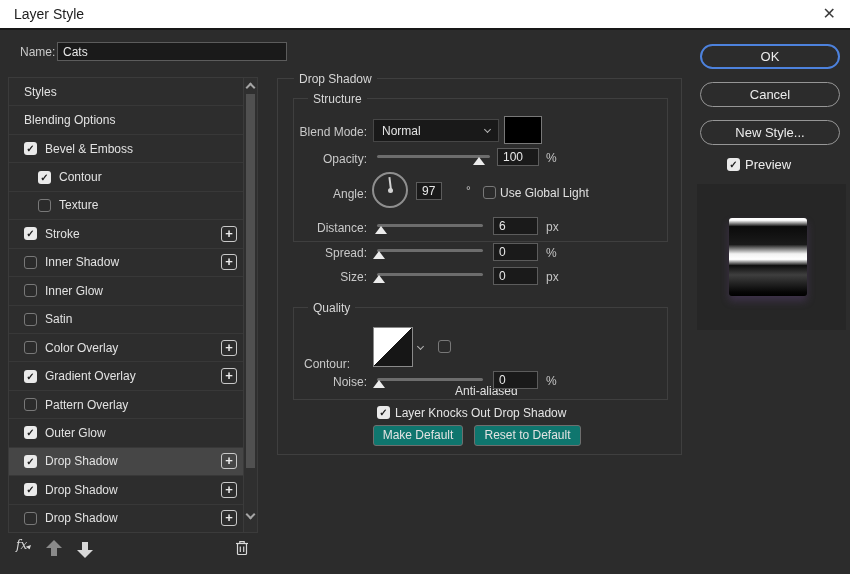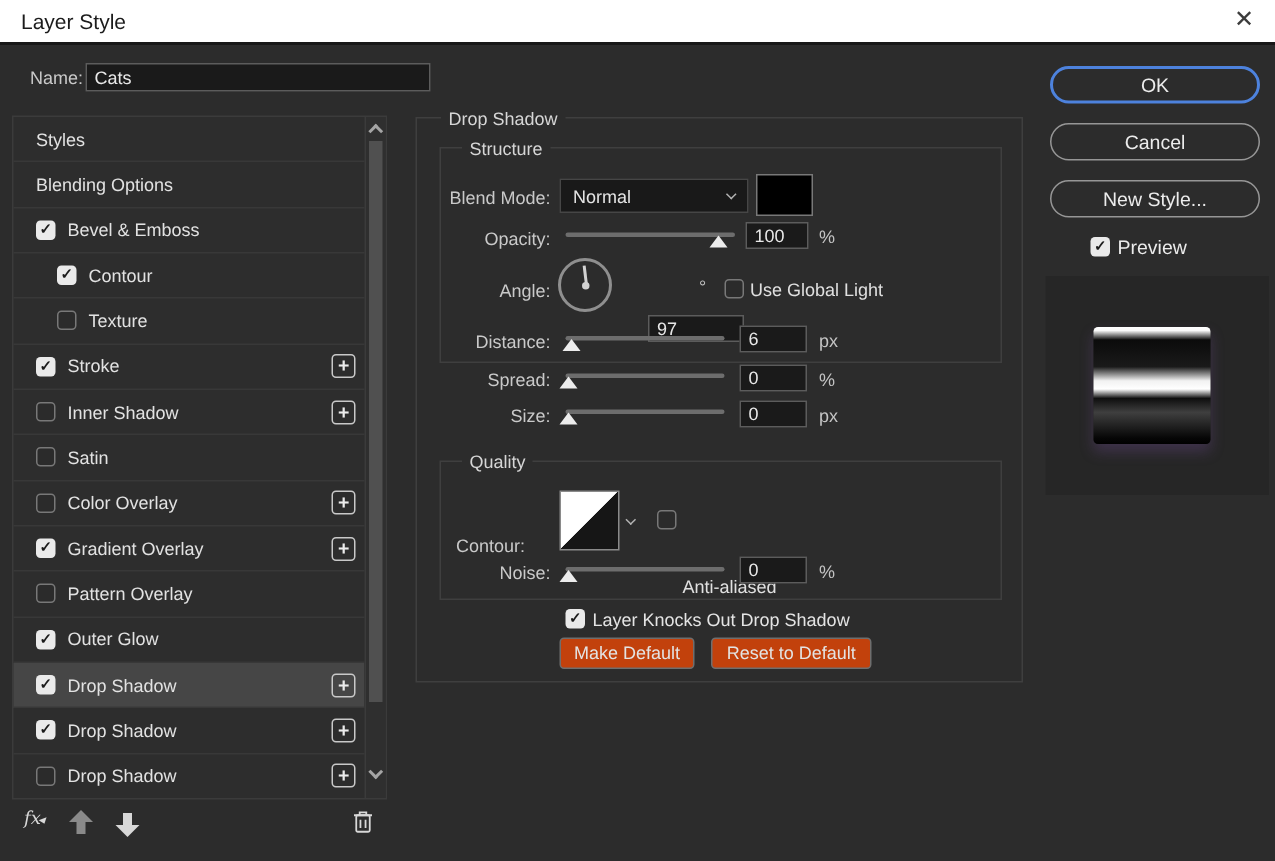--- a/index.html
+++ b/index.html
@@ -67,21 +67,21 @@
   .slider{position:absolute;height:14px;}
   .strack{position:absolute;left:0;right:0;top:3px;height:3px;background:#6d6d6d;border-radius:2px;}
   .sthumb{position:absolute;top:5px;width:0;height:0;border-left:6px solid transparent;
           border-right:6px solid transparent;border-bottom:8px solid #ececec;margin-left:-6px;}
   .dial{position:absolute;width:36px;height:36px;border:2px solid #8f8f8f;border-radius:50%;}
   .needle{position:absolute;left:16px;top:3px;width:2px;height:13px;background:#d2d2d2;
           transform-origin:50% 100%;transform:rotate(-7deg);}
   .dialdot{position:absolute;left:14px;top:14px;width:5px;height:5px;border-radius:50%;background:#d2d2d2;}
   .contour-thumb{position:absolute;width:40px;height:40px;border:1px solid #8a8a8a;
           background:linear-gradient(to bottom right,#ffffff 49%,#161616 50%);}
-  .pushbtn{position:absolute;background:#c2410c;border:1px solid #6e6e6e;border-radius:3px;
+  .pushbtn{position:absolute;background:#0f766e;border:1px solid #6e6e6e;border-radius:3px;
            color:#e3e3e3;font-size:12px;text-align:center;}
 
   
   .pillbtn{position:absolute;left:700px;width:140px;height:25px;border-radius:13px;
            border:1px solid #969696;background:#2c2c2c;color:#ececec;font-size:13px;
            text-align:center;line-height:23px;}
   .pillbtn.primary{border:2px solid #4d82dd;line-height:21px;}
   .preview-panel{position:absolute;left:697px;top:184px;width:149px;height:146px;background:#262626;}
   .preview-img{position:absolute;left:32px;top:34px;width:78px;height:78px;border-radius:3px;
      background:linear-gradient(180deg,#ffffff 0%,#fafafa 3%,#0b0b0b 11%,#1a1a1a 34%,
@@ -136,20 +136,24 @@
       </div>
       <div class="srow">
         <span class="cb checked"></span>
         <span class="slabel">Stroke</span>
         <span class="plusbtn"></span>
       </div>
       <div class="srow">
         <span class="cb unchecked"></span>
         <span class="slabel">Inner Shadow</span>
         <span class="plusbtn"></span>
+      </div>
+      <div class="srow">
+        <span class="cb unchecked"></span>
+        <span class="slabel">Inner Glow</span>
       </div>
       <div class="srow">
         <span class="cb unchecked"></span>
         <span class="slabel">Satin</span>
       </div>
       <div class="srow">
         <span class="cb unchecked"></span>
         <span class="slabel">Color Overlay</span>
         <span class="plusbtn"></span>
       </div>
@@ -231,21 +235,21 @@
     <div class="sthumb" style="left: 90%;"></div>
   </div>
   <input class="field abs" style="left: 497px; top: 148px; width: 42px; height: 18px;" value="100">
   <span class="unit" style="left:546px;top:151px;">%</span>
 
   <span class="rlabel" style="left:287px;top:187px;">Angle:</span>
   <div class="dial" style="left:372px;top:172px;">
     <div class="needle"></div>
     <div class="dialdot"></div>
   </div>
-  <input class="field abs" style="left: 432px; top: 182px; width: 64px; height: 18px; margin-top: 28px;" value="97">
+  <input class="field abs" style="left: 416px; top: 182px; width: 26px; height: 18px;" value="97">
   <span class="unit" style="left:466px;top:184px;">°</span>
   <span class="cb abs unchecked" style="left:483px;top:186px;"></span>
   <span class="lbl abs" style="left:500px;top:186px;color:#e0e0e0;">Use Global Light</span>
 
   <span class="rlabel" style="left:287px;top:221px;">Distance:</span>
   <div class="slider" style="left:377px;top:221px;width:106px;">
     <div class="strack"></div>
     <div class="sthumb" style="left: 4%;"></div>
   </div>
   <input class="field abs" style="left: 493px; top: 217px; width: 45px; height: 18px;" value="6">

